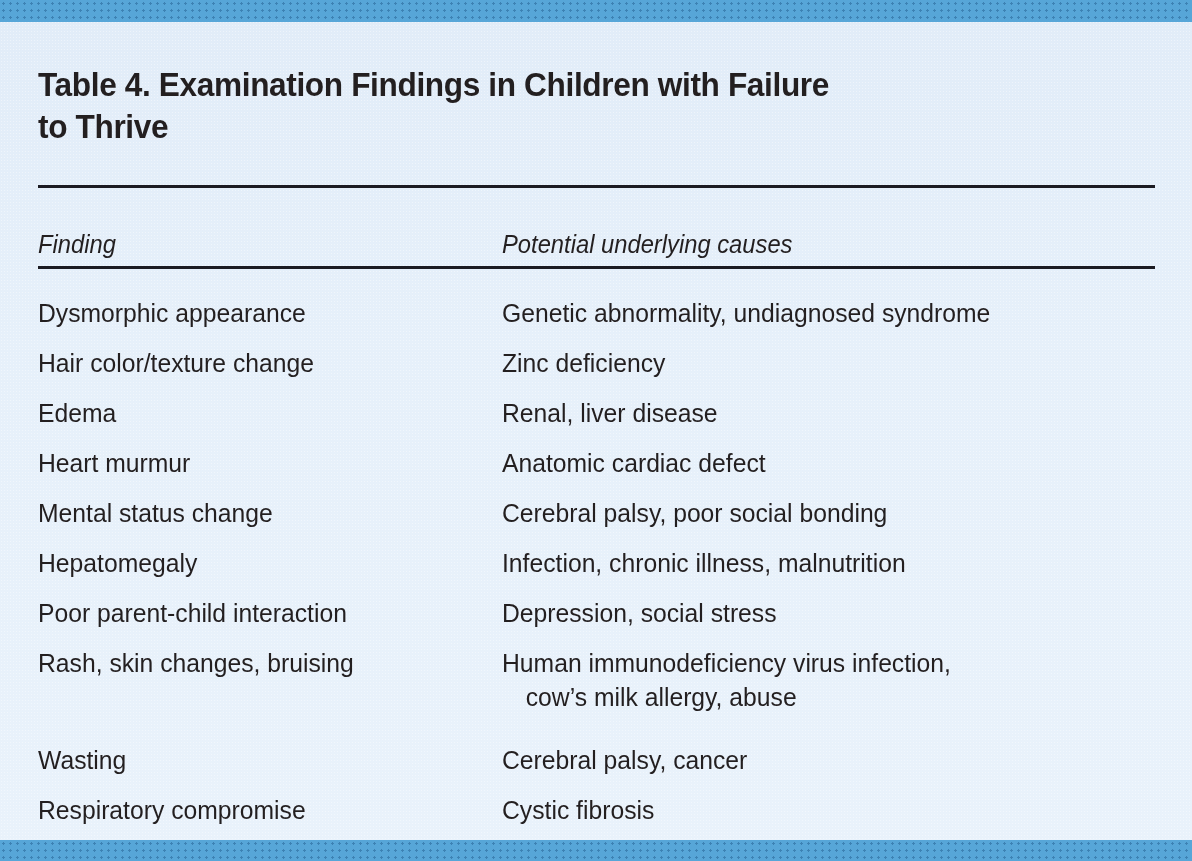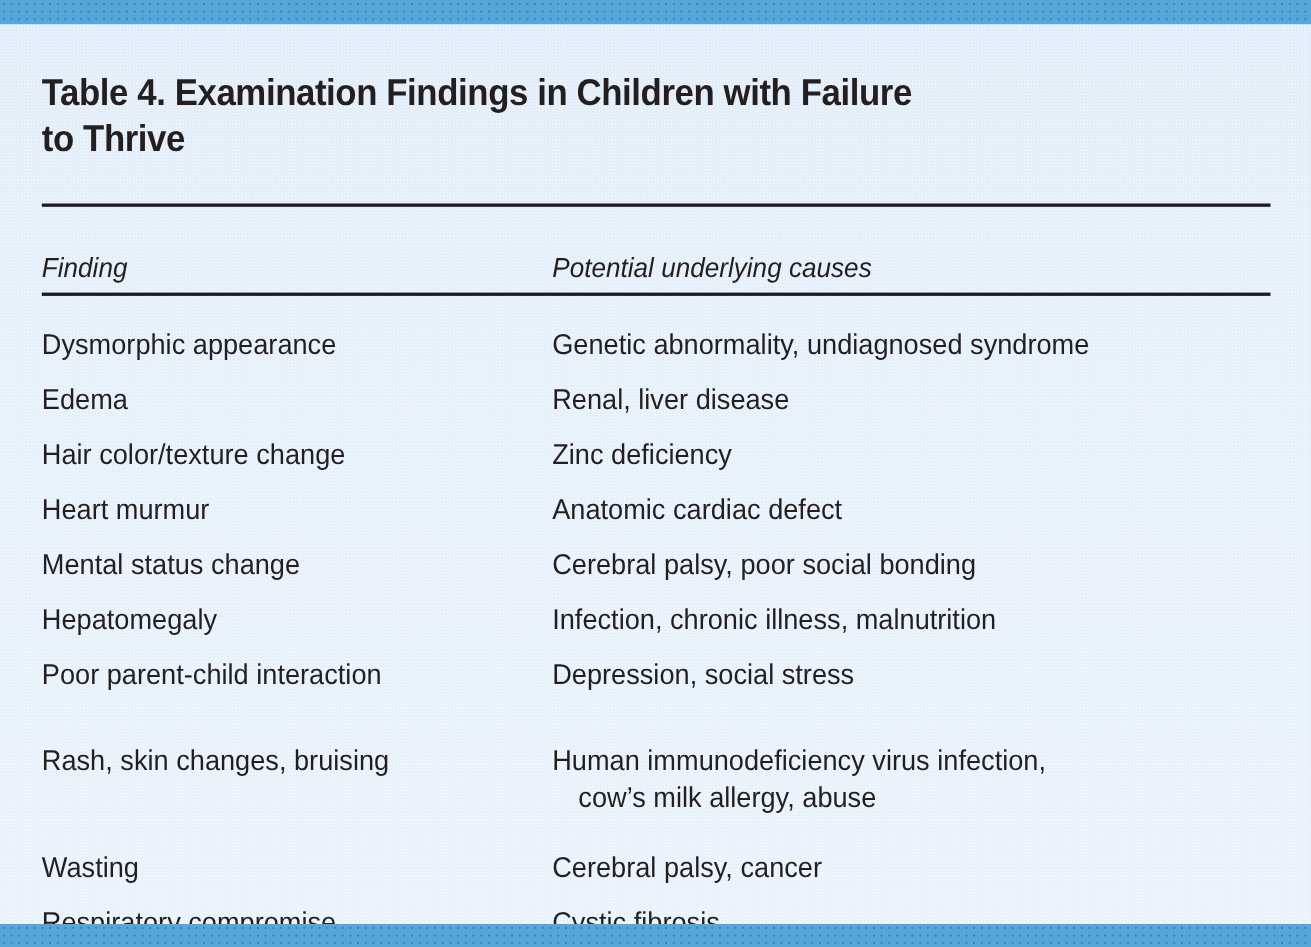--- a/index.html
+++ b/index.html
@@ -104,21 +104,21 @@
     position: absolute;
     left: 0;
     top: 258px;
     width: 1192px;
   }
 
   .row {
     position: relative;
     height: 50px;
   }
-  .row.tall { height: 97px; margin-top: 28px; }
+  .row.tall { height: 97px; }
 
   .cell {
     position: absolute;
     top: 0;
     font-size: 26px;
     line-height: 34px;
     color: #231f20;
     transform: scaleX(0.95);
     transform-origin: left top;
     white-space: nowrap;
@@ -150,27 +150,27 @@
     <div class="hrule head-rule"></div>
 
     <div class="rows">
 
       <div class="row">
         <div class="cell finding">Dysmorphic appearance</div>
         <div class="cell cause">Genetic abnormality, undiagnosed syndrome</div>
       </div>
 
       <div class="row">
+        <div class="cell finding">Hair color/texture change</div>
+        <div class="cell cause">Zinc deficiency</div>
+      </div>
+
+      <div class="row">
         <div class="cell finding">Edema</div>
         <div class="cell cause">Renal, liver disease</div>
-      </div>
-
-      <div class="row">
-        <div class="cell finding">Hair color/texture change</div>
-        <div class="cell cause">Zinc deficiency</div>
       </div>
 
       <div class="row">
         <div class="cell finding">Heart murmur</div>
         <div class="cell cause">Anatomic cardiac defect</div>
       </div>
 
       <div class="row">
         <div class="cell finding">Mental status change</div>
         <div class="cell cause">Cerebral palsy, poor social bonding</div>

